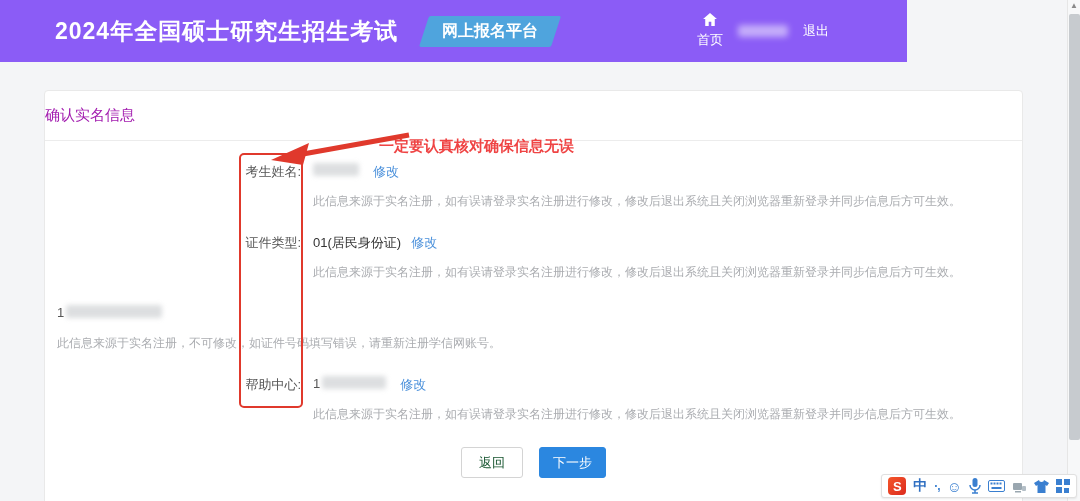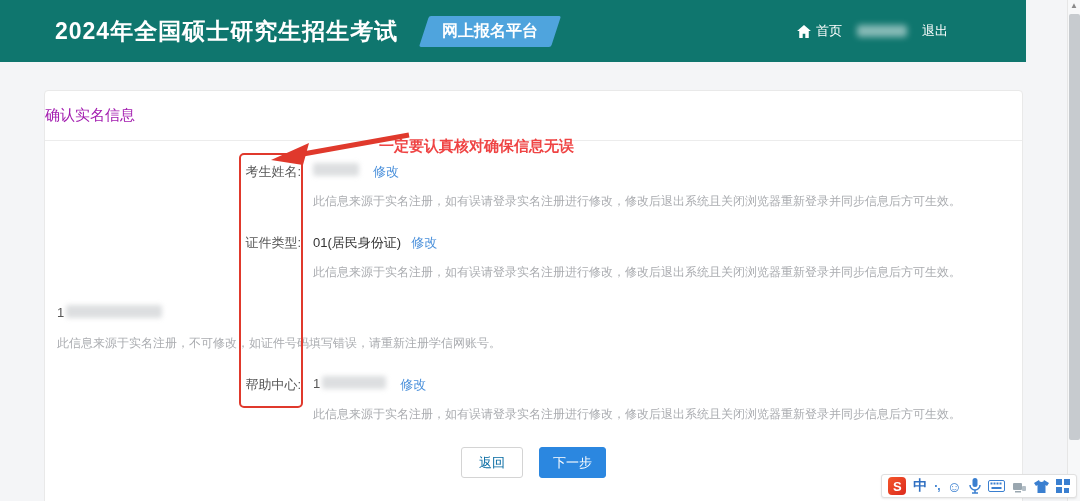--- a/index.html
+++ b/index.html
@@ -4,31 +4,31 @@
 <style>
   * { margin:0; padding:0; box-sizing:border-box; }
   html,body { width:1080px; height:501px; overflow:hidden; }
   body {
     font-family:"Liberation Sans","DejaVu Sans",sans-serif;
     background:#f4f5f7; position:relative; color:#333;
   }
 
   
   .header {
-    position:absolute; left:0; top:0; width:1026px; height:62px;
-    background:#0f766e; display:flex; align-items:center; padding:0 78px 0 55px;
+    position:absolute; left:0; top:0; width:907px; height:62px;
+    background:#8b5cf6; display:flex; align-items:center; padding:0 78px 0 55px;
   }
   .header-title { color:#fff; font-size:23px; font-weight:bold; letter-spacing:1px; }
   .header-badge {
     margin-left:26px; background:#4fa4dd; color:#fff; font-size:16px; font-weight:bold;
     padding:5px 18px; transform:skewX(-18deg); border-radius:2px;
   }
   .header-badge span { display:inline-block; transform:skewX(18deg); }
   .header-right { margin-left:auto; display:flex; align-items:center; gap:15px; color:#fff; font-size:13px; }
-  .nav-home { display:flex; align-items:center; gap:5px; cursor:pointer; }
+  .nav-home { display:flex; align-items:center; gap:5px; cursor:pointer;flex-direction:column; }
   .user-blur {
     width:50px; height:12px; background:rgba(255,255,255,.5); filter:blur(3px); border-radius:3px;
   }
   .nav-logout { cursor:pointer; }
 
   
   .card {
     position:absolute; left:44px; top:90px; width:979px; height:560px;
     background:#fff; border:1px solid #e9e9e9; border-radius:4px;
   }
@@ -45,21 +45,21 @@
   .masked-block {
     display:inline-block; height:13px; background:#c6c9cc; border-radius:2px;
     filter:blur(2.5px); opacity:.6; margin-right:4px;
   }
   .prefix { margin-right:2px; color:#555; }
   .modify-link { color:#4a90db; font-size:13px; margin-left:10px; cursor:pointer; text-decoration:none; }
   .note { margin-top:13px; font-size:12px; color:#aaacb0; line-height:14px; }
 
   .btn-row { display:flex; justify-content:center; gap:16px; margin-top:2px; }
   .btn { font-size:13px; border-radius:3px; cursor:pointer; line-height:1; }
-  .btn-back { background:#fff; border:1px solid #d4d4d4; color:#0369a1; padding:8px 17px; }
+  .btn-back { background:#fff; border:1px solid #d4d4d4; color:#14532d; padding:8px 17px; }
   .btn-next { background:#2b87e0; border:1px solid #2b87e0; color:#fff; padding:8px 13px; }
 
   
   .highlight-box {
     position:absolute; left:194px; top:62px; width:64px; height:255px;
     border:2px solid #e0392c; border-radius:5px; pointer-events:none;
   }
   .annotation-text {
     position:absolute; left:334px; top:46px; color:#ef4444;
     font-size:15px; font-weight:bold; pointer-events:none;

